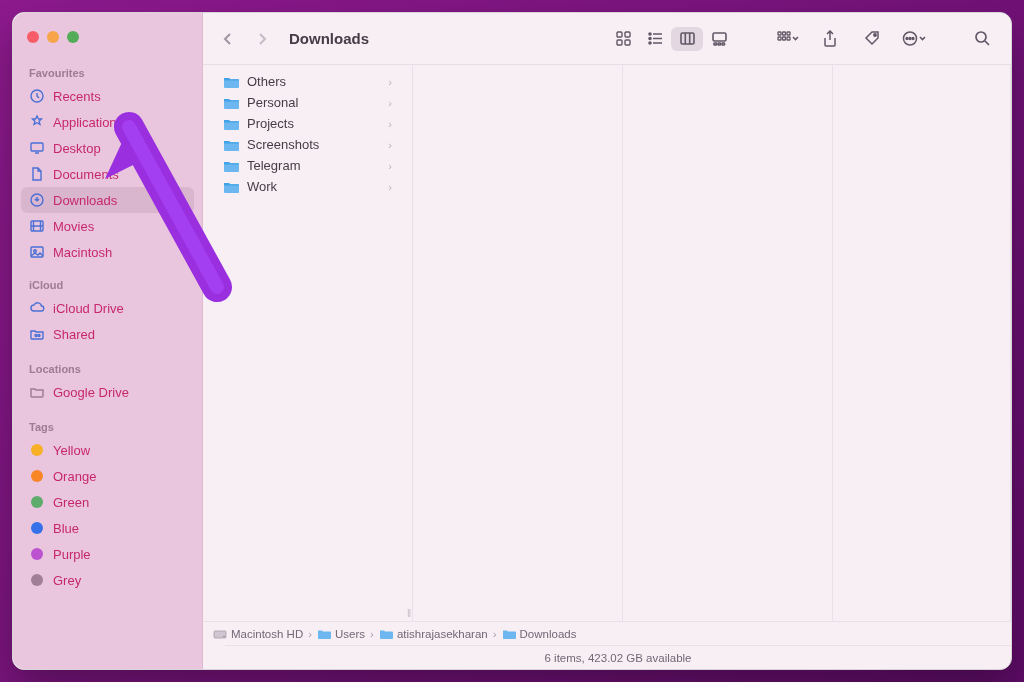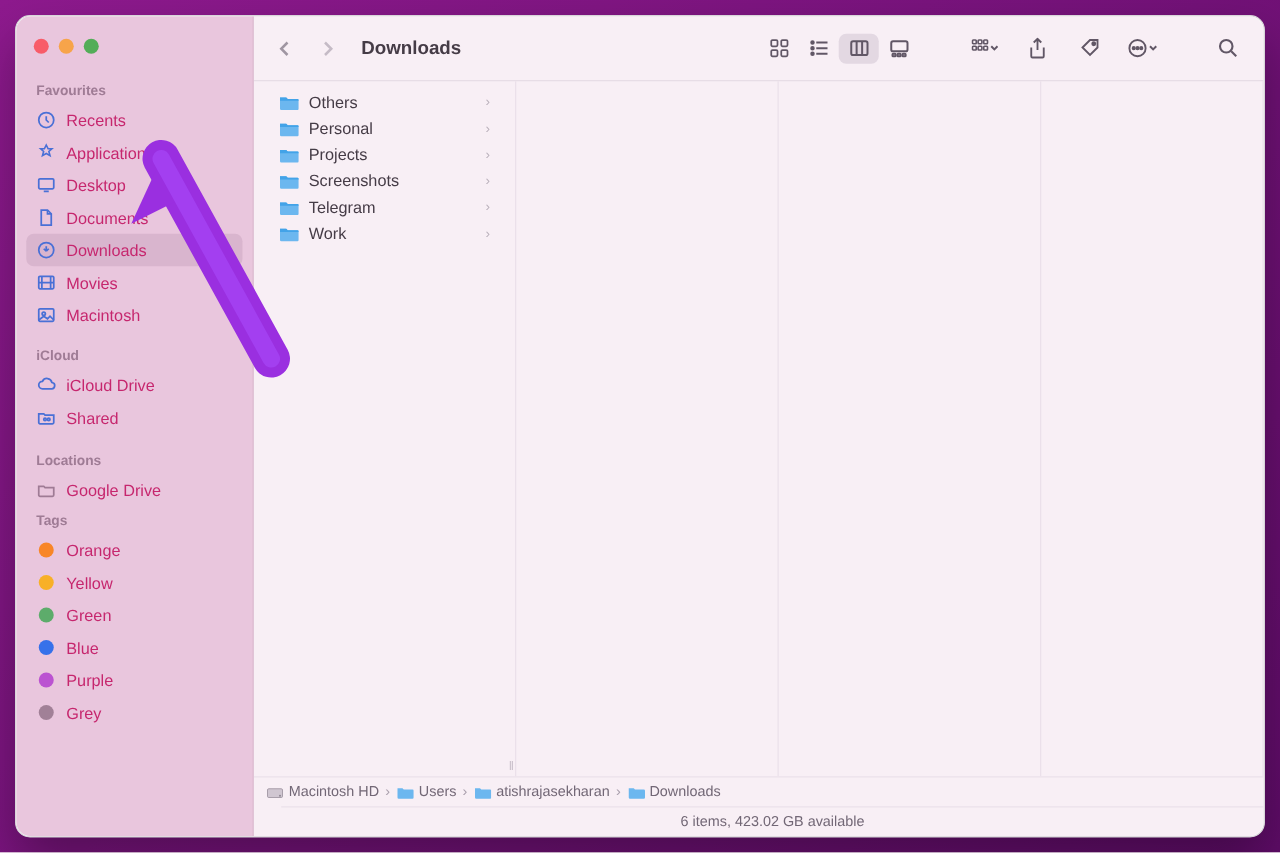--- a/index.html
+++ b/index.html
@@ -163,28 +163,28 @@
         <div class="sec-head" style="margin-top:10px">Locations</div>
         <div class="side-item">
           <span class="side-icon" style="color:#8a8790;">
               <svg viewBox="0 0 16 16" width="16" height="16" fill="none" stroke="currentColor" stroke-width="1.4">
                 <path d="M2 5h4l1 1h7v6a1 1 0 01-1 1H3a1 1 0 01-1-1V5z"></path>
               </svg>
             </span>
           <span>Google Drive</span>
         </div>
 
-        <div class="sec-head" style="">Tags</div>
+        <div class="sec-head" style="margin-top:10px">Tags</div>
+        <div class="side-item">
+            <span class="tag-dot" style="background:#ffcc00"></span>
+            <span>Yellow</span>
+          </div>
         <div class="side-item">
             <span class="tag-dot" style="background:#ff9500"></span>
             <span>Orange</span>
-          </div>
-        <div class="side-item">
-            <span class="tag-dot" style="background:#ffcc00"></span>
-            <span>Yellow</span>
           </div>
         <div class="side-item">
             <span class="tag-dot" style="background:#34c759"></span>
             <span>Green</span>
           </div>
         <div class="side-item">
             <span class="tag-dot" style="background:#007aff"></span>
             <span>Blue</span>
           </div>
         <div class="side-item">

